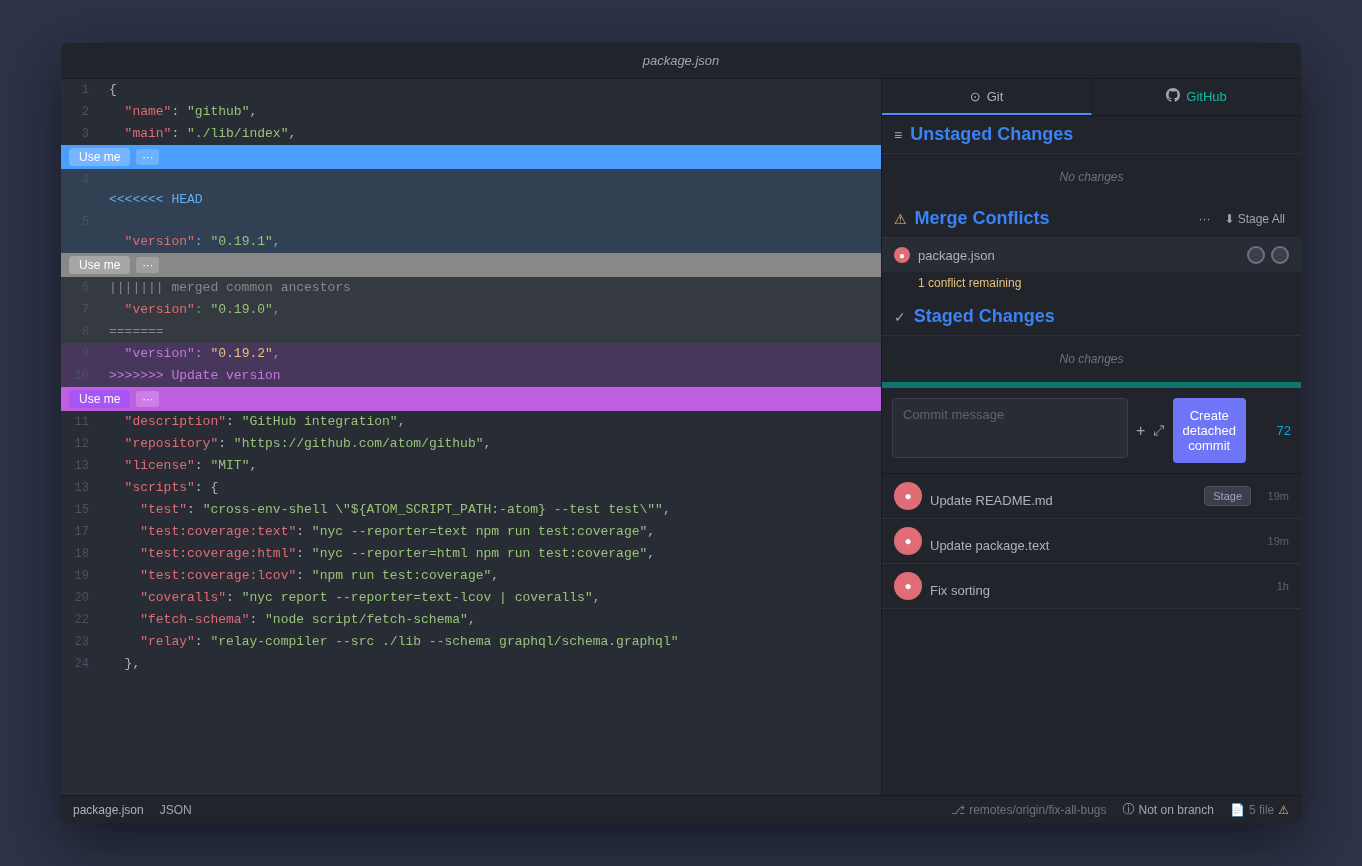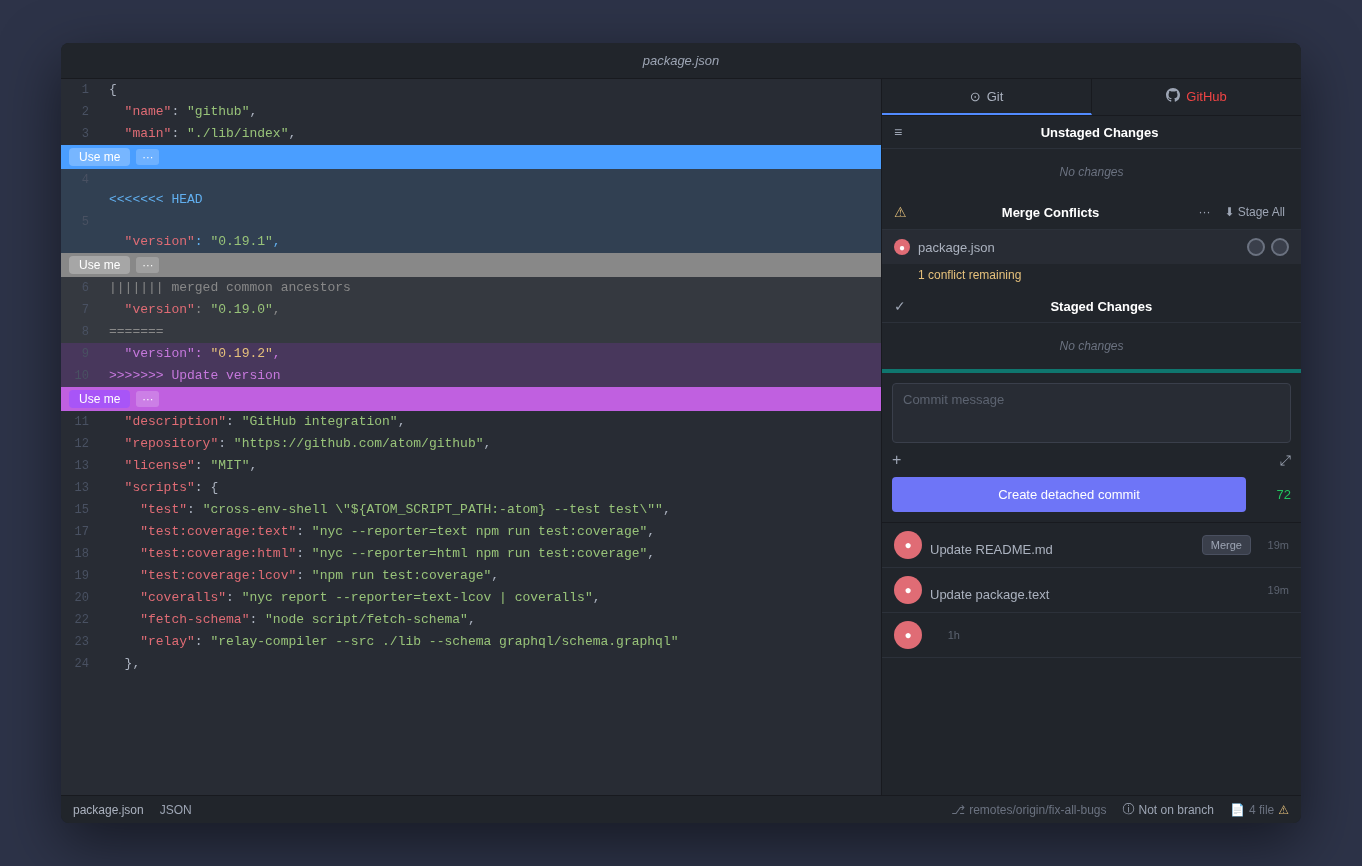--- a/index.html
+++ b/index.html
@@ -145,21 +145,21 @@
       display: flex;
       border-bottom: 1px solid #181a1f;
       background: #21252b;
     }
     .panel-tab {
       flex: 1;
       height: 36px;
       display: flex;
       align-items: center;
       justify-content: center;
-      color: #ef4444;
+      color: #14b8a6;
       font-size: 13px;
       cursor: pointer;
       gap: 6px;
       border-bottom: 2px solid transparent;
     }
     .panel-tab.active {
       color: #abb2bf;
       border-bottom: 2px solid #528bff;
     }
     .panel-tab:first-child {
@@ -173,25 +173,24 @@
     }
     .section-header {
       display: flex;
       align-items: center;
       padding: 8px 12px;
       background: #21252b;
       border-bottom: 1px solid #2c313a;
       gap: 8px;
     }
     .section-title {
-      color: #ffffff;
+      color: #3b82f6;
       font-weight: 600;
-      font-size: 13px;
-      flex: 1;
-      text-align: center;
+      font-size: 18px;
+      flex: 1;
     }
     .section-actions {
       display: flex;
       gap: 6px;
       align-items: center;
     }
     .icon-btn {
       background: none;
       border: none;
       color: #9da5b4;
@@ -250,24 +249,23 @@
       align-items: center;
       justify-content: center;
     }
     .conflict-status {
       color: #e5c07b;
       font-size: 12px;
       padding: 4px 12px 8px 36px;
     }
     
     .commit-area {
-      border-top: 4px solid #0f766e;
+      border-top: 6px solid #0f766e;
       padding: 10px;
       display: flex;
-      flex-direction: column;
       gap: 8px;
     }
     .commit-message-input {
       width: 100%;
       background: #282c34;
       border: 1px solid #3a3f4b;
       border-radius: 4px;
       color: #9da5b4;
       font-size: 13px;
       padding: 8px 10px;
@@ -303,21 +301,21 @@
       color: #fff;
       border: none;
       border-radius: 4px;
       padding: 10px;
       font-size: 13px;
       cursor: pointer;
       flex: 1;
       font-weight: 500;
     }
     .commit-count-badge {
-      color: #22c55e;
+      color: #0ea5e9;
       font-size: 13px;
       min-width: 24px;
       text-align: right;
     }
     
     .recent-commits {
       border-top: 1px solid #181a1f;
       overflow-y: auto;
     }
     .commit-item {
@@ -593,32 +591,35 @@
             <span class="commit-count-badge">72</span>
           </div>
         </div>
 
         <div class="recent-commits">
           <div class="commit-item">
             <div class="commit-avatar">●</div>
             <div class="commit-info">
               <div class="commit-msg">Update README.md</div>
             </div>
-            <button class="commit-undo-btn">Merge</button>
+            <button class="commit-undo-btn">Stage</button>
             <span class="commit-time">19m</span>
           </div>
           <div class="commit-item">
             <div class="commit-avatar">●</div>
             <div class="commit-info">
               <div class="commit-msg">Update package.text</div>
             </div>
             <span class="commit-time">19m</span>
           </div>
           <div class="commit-item">
             <div class="commit-avatar">●</div>
+            <div class="commit-info">
+              <div class="commit-msg">Fix sorting</div>
+            </div>
             <span class="commit-time">1h</span>
           </div>
         </div>
       </div>
     </div>
   </div>
 
   <div class="status-bar">
     <span class="status-item status-filename">package.json</span>
     <span class="status-lang">JSON</span>
@@ -626,17 +627,17 @@
     <span class="status-item">
       <span>⎇</span>
       <span>remotes/origin/fix-all-bugs</span>
     </span>
     <span class="status-item not-on-branch">
       <span>ⓘ</span>
       <span>Not on branch</span>
     </span>
     <span class="status-item">
       <span>📄</span>
-      <span>4 file</span>
+      <span>5 file</span>
       <span class="warning-icon">⚠</span>
     </span>
   </div>
 </div>
 
 </body></html>

